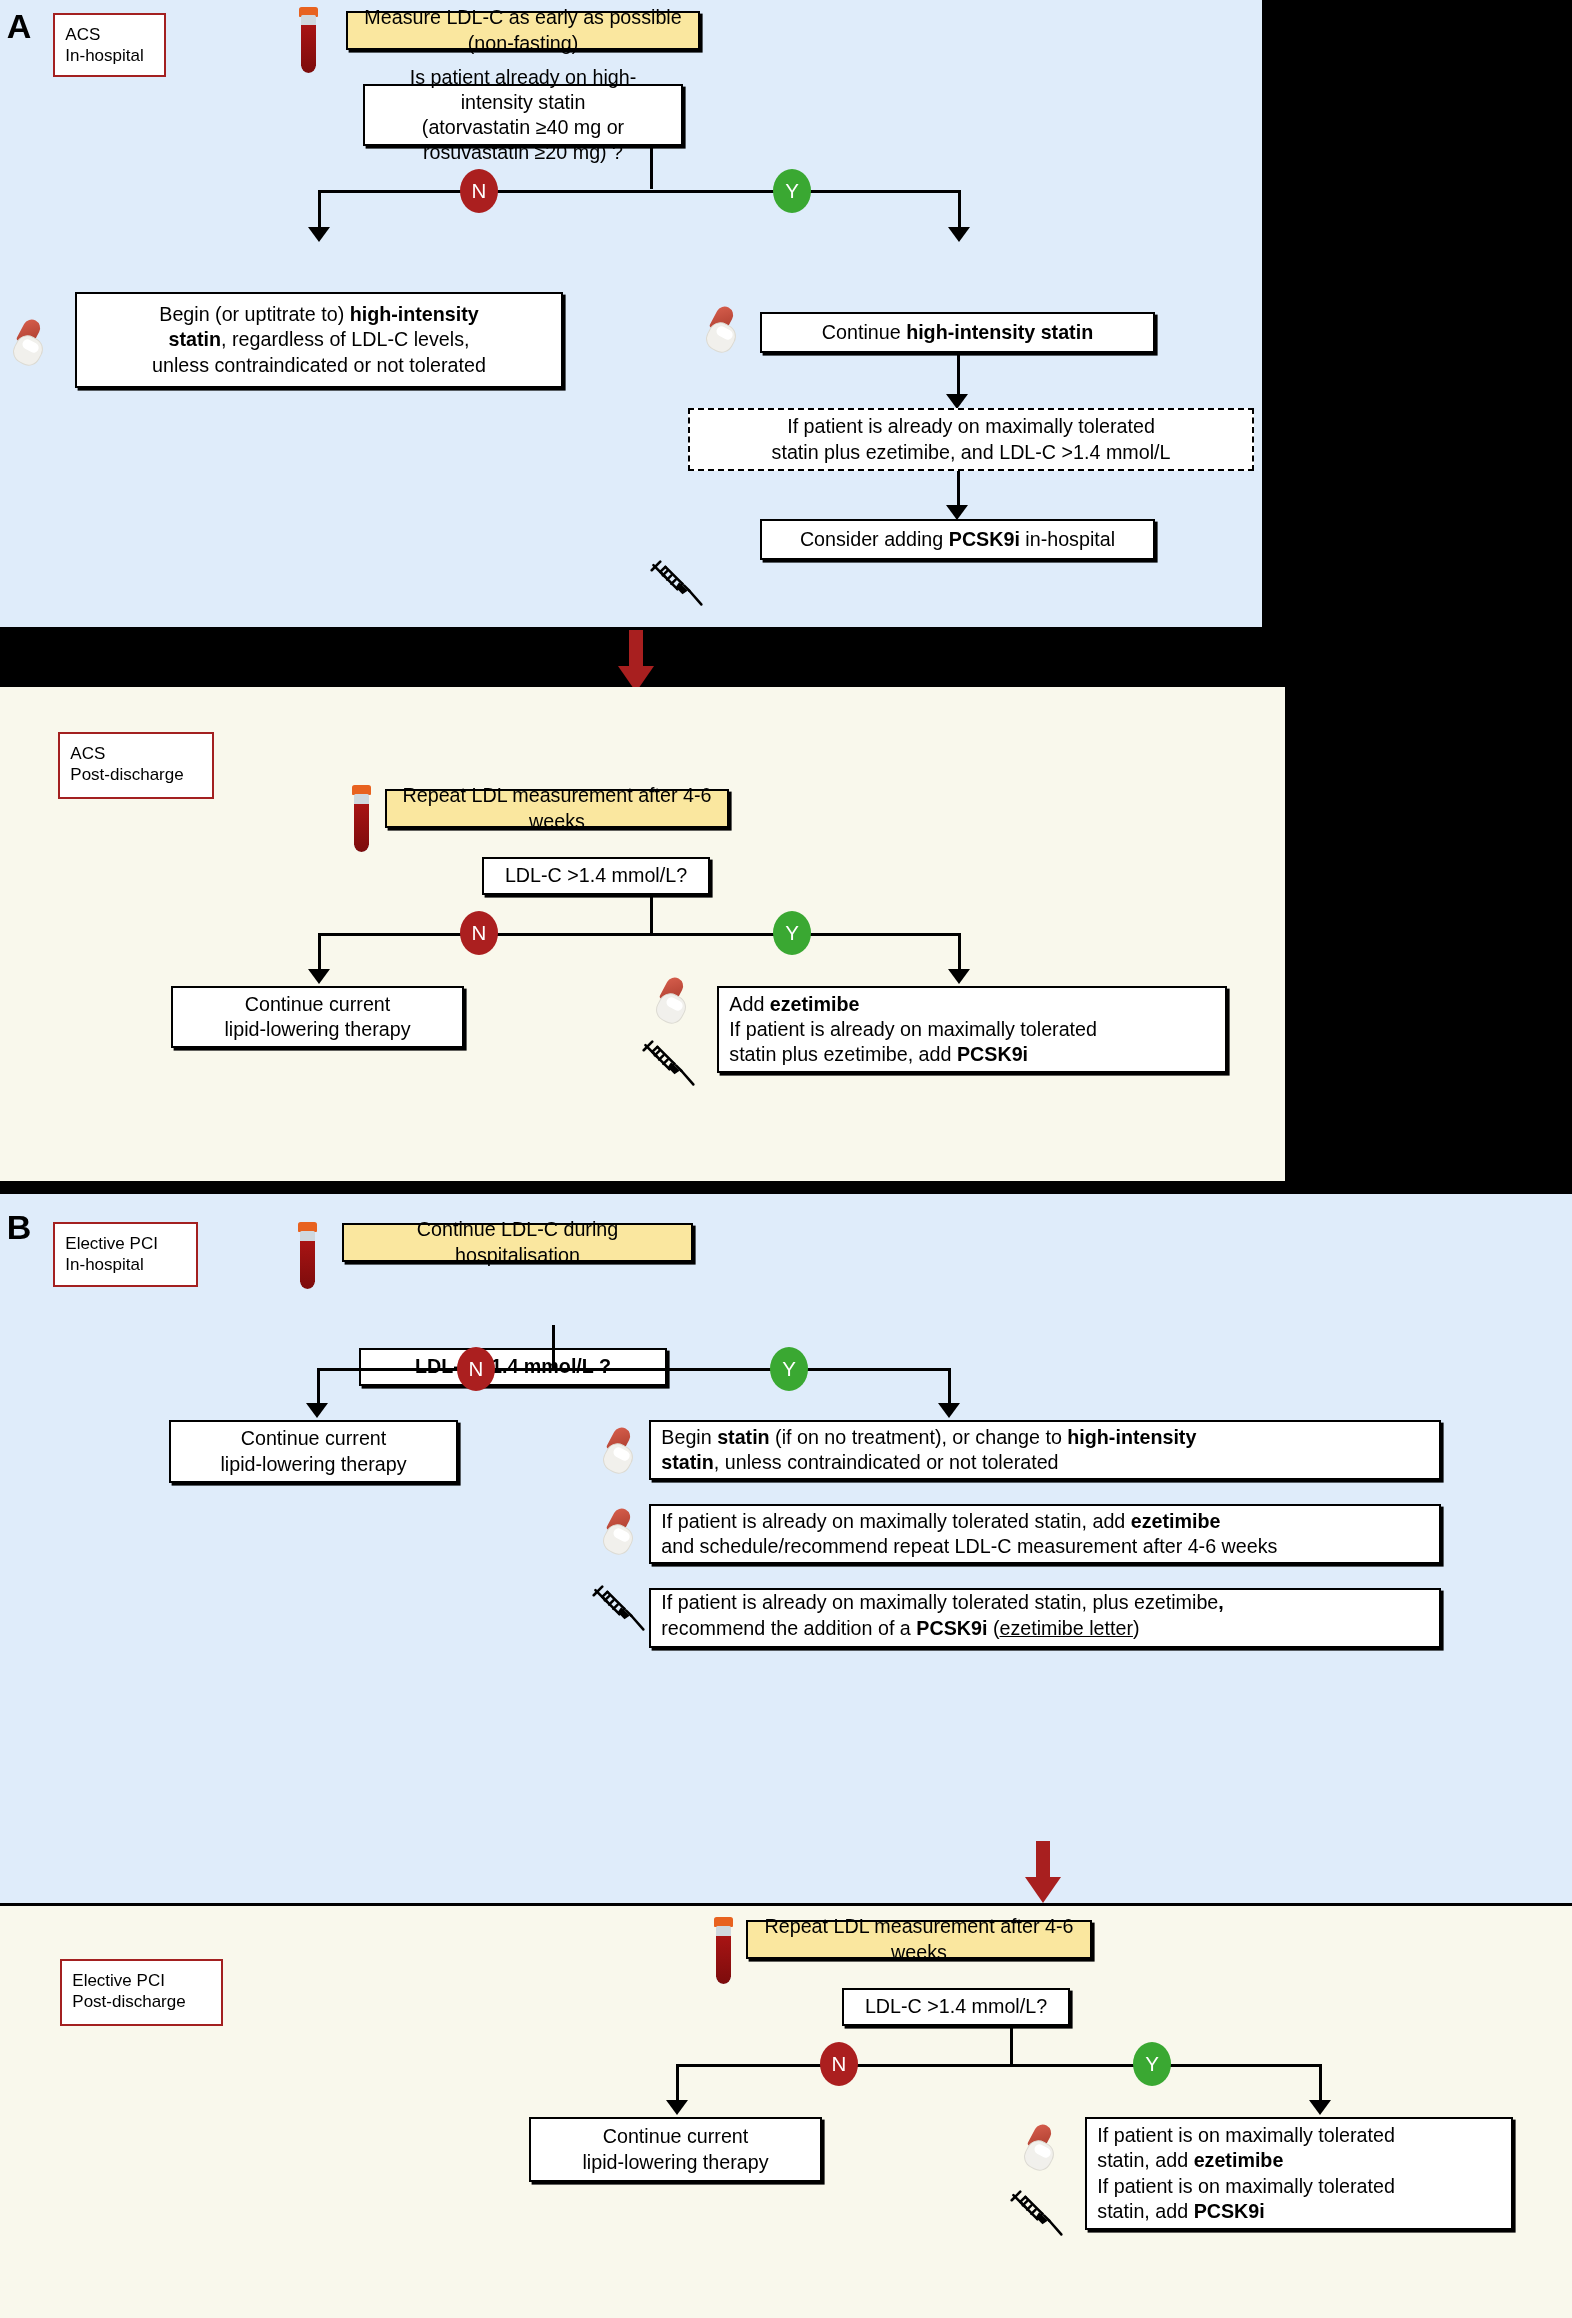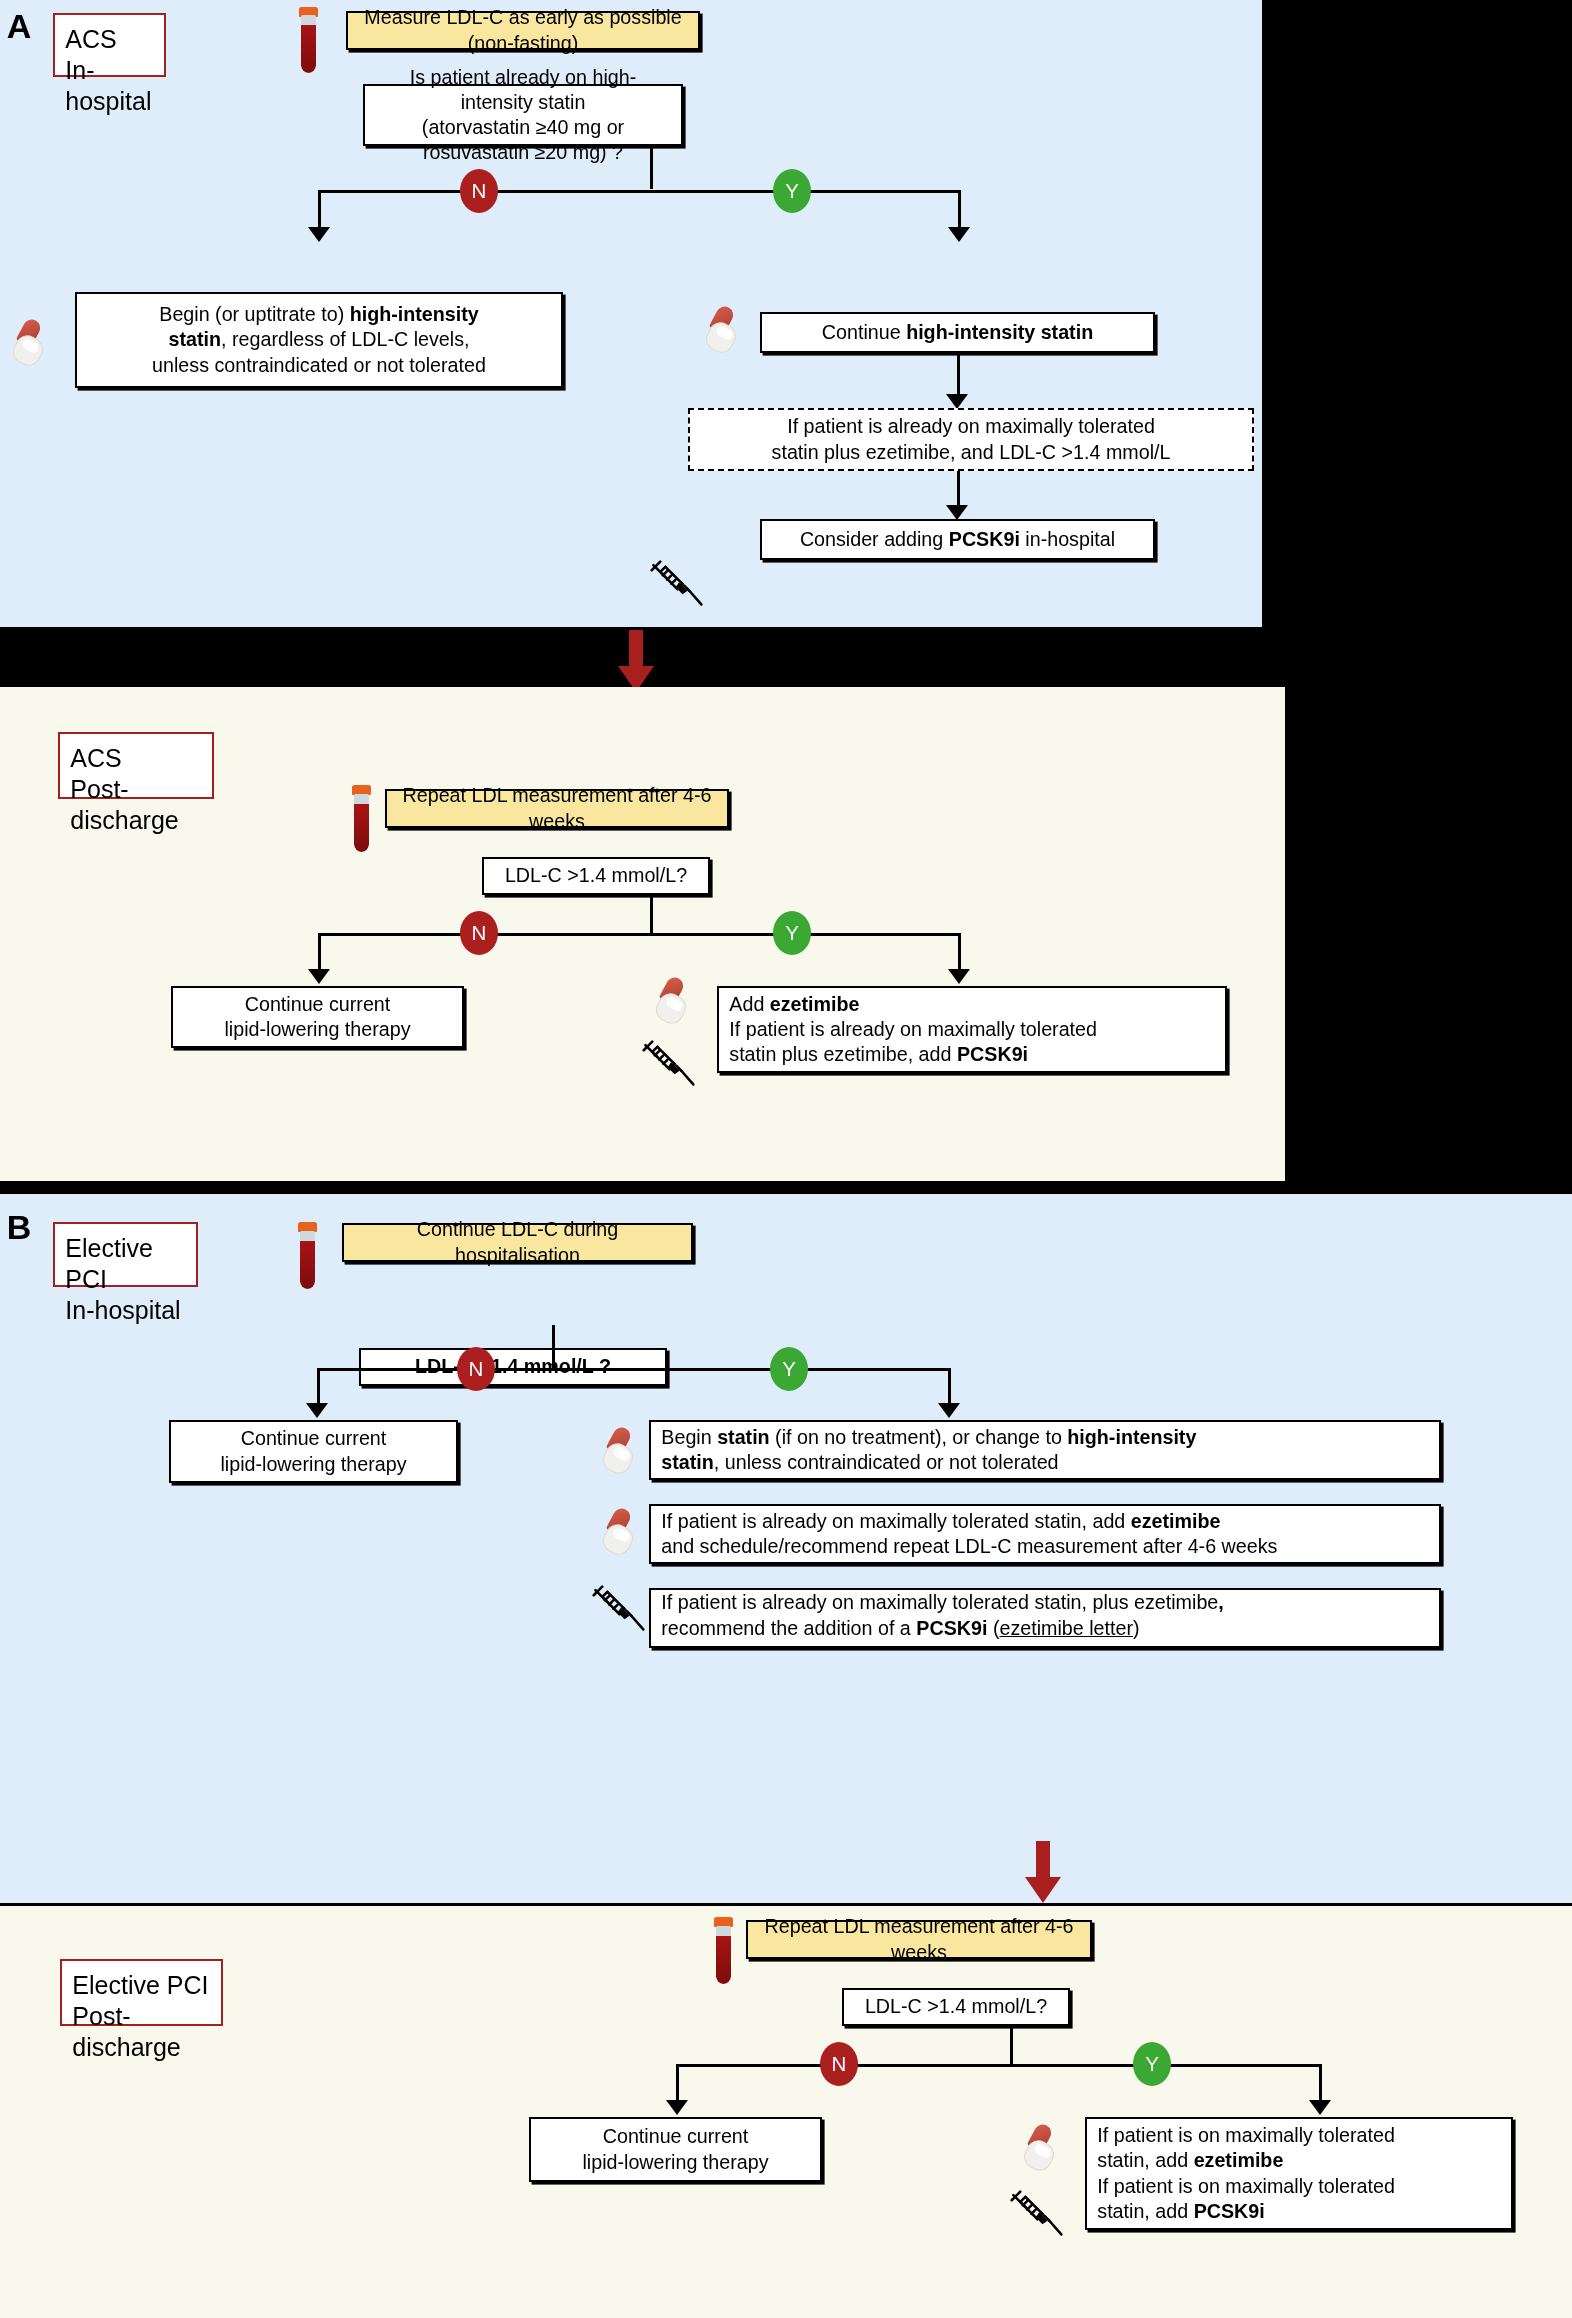--- a/index.html
+++ b/index.html
@@ -8,21 +8,21 @@
 
   .panel{position:absolute;left:0;}
   .bg-blue{background:#dfecfa;}
   .bg-cream{background:#f9f8ec;}
 
   
   .panel-letter{position:absolute;font-size:34px;font-weight:bold;line-height:1;color:#000;}
 
   
   .stage-label{position:absolute;background:#fff;border:2.6px solid #a32020;
-    font-size:25px;line-height:1.25;padding:8.6px 10.3px;box-sizing:border-box;}
+    font-size:17px;line-height:1.25;padding:8.6px 10.3px;box-sizing:border-box;}
 
   
   .node{position:absolute;box-sizing:border-box;background:#fff;
     border:2.6px solid #000;box-shadow:2.6px 2.6px 0 #000;
     font-size:19.7px;line-height:1.28;display:flex;align-items:center;}
   .node.center{justify-content:flex-start;text-align:center;}
   .node.left{justify-content:flex-start;text-align:left;}
   .node .pad{padding:5.1px 10.3px;width:100%;box-sizing:border-box;}
   .node.yellow{background:#fae79f;}
   .node.dashed{border:2.6px dashed #000;box-shadow:none;}

